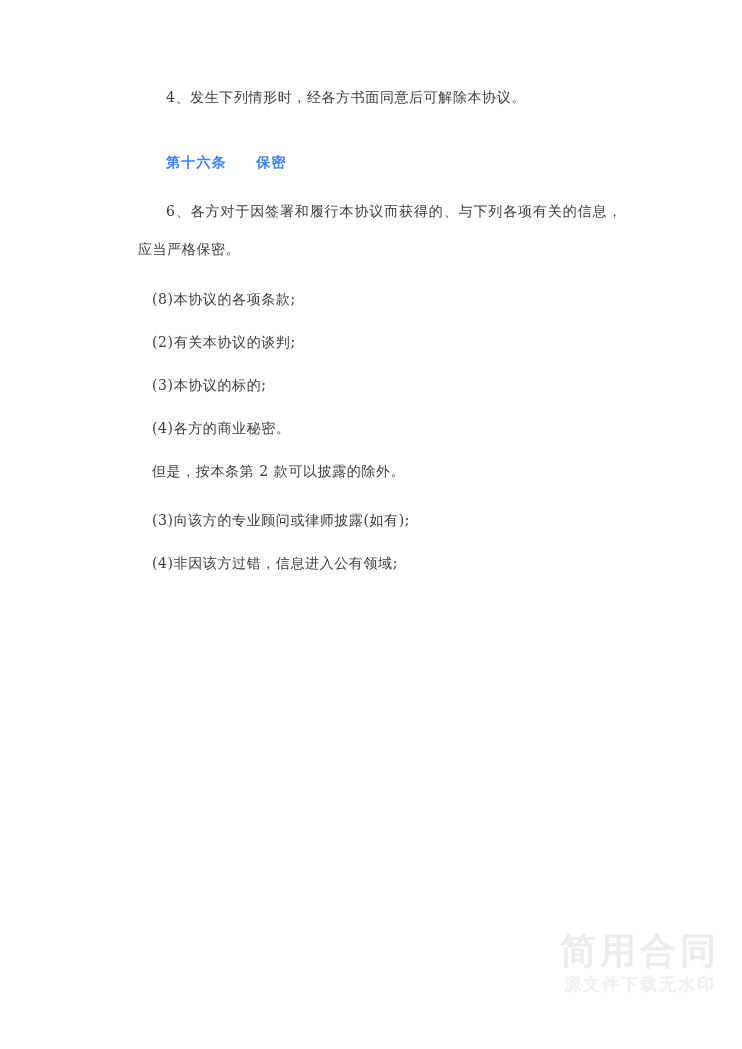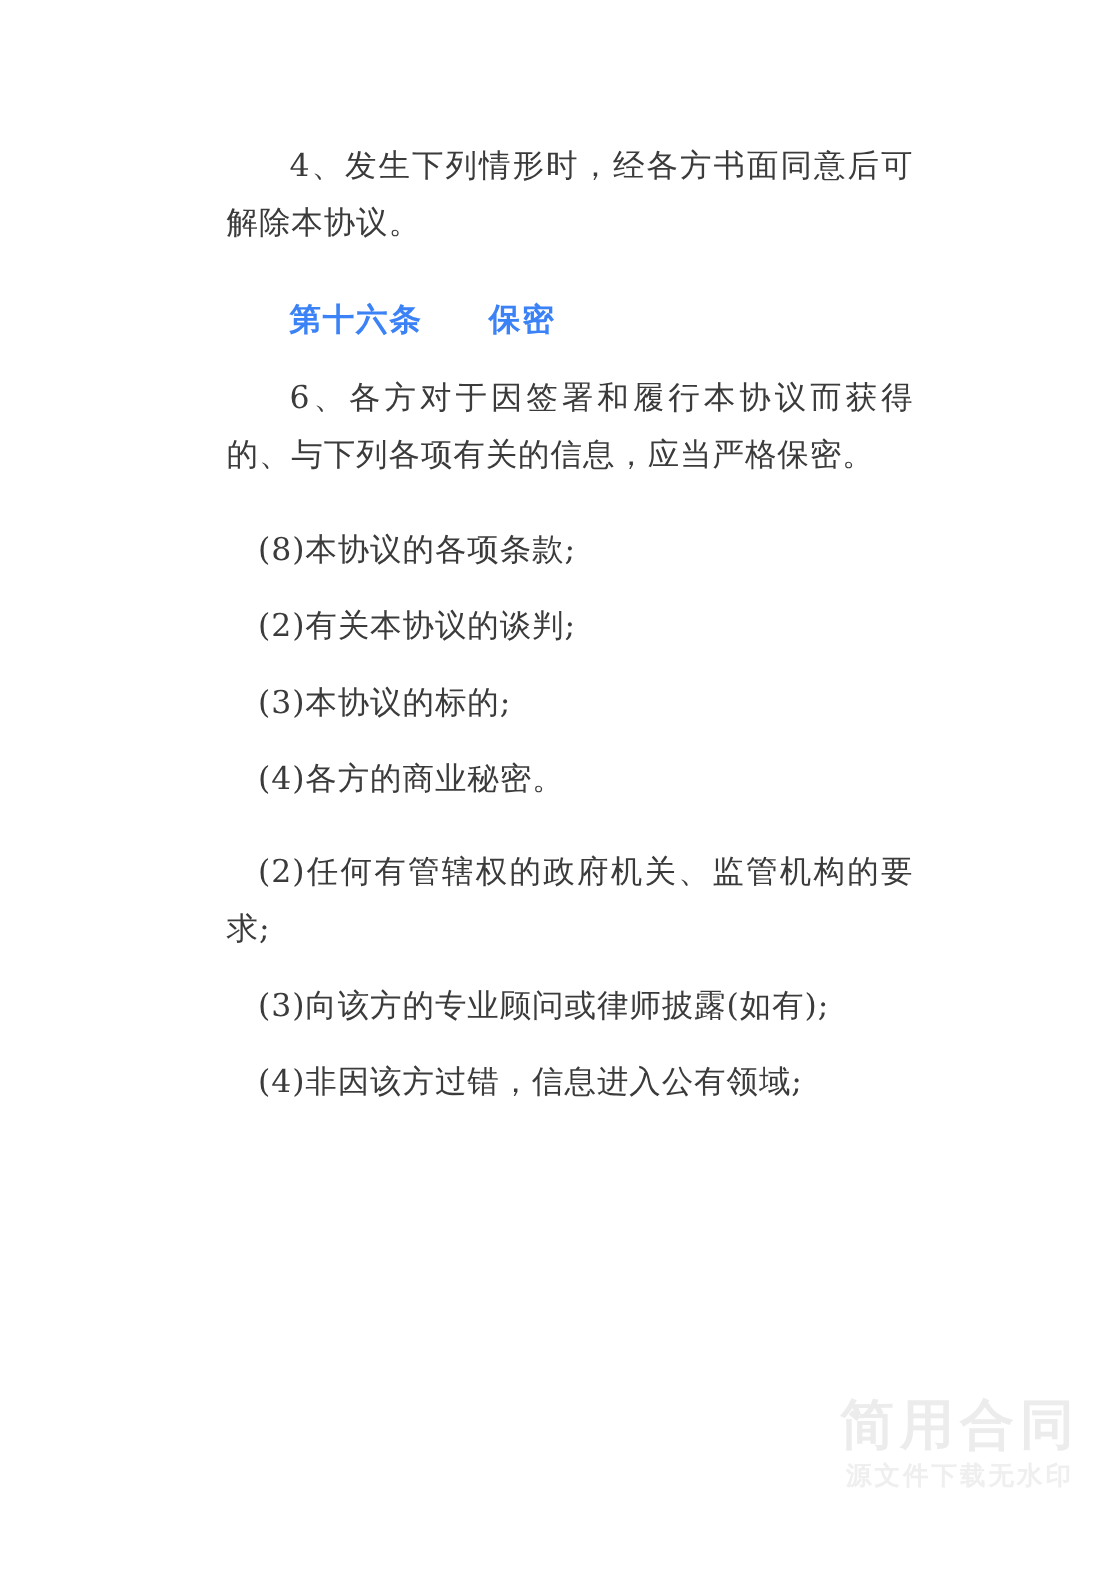--- a/index.html
+++ b/index.html
@@ -21,26 +21,26 @@
   #doc-body {
     position: absolute;
     left: 138px;
     top: 78px;
     width: 484px;
   }
 
   
   .block {
     color: #3b3b3b;
-    font-size: 21px;
+    font-size: 14px;
     line-height: 38px;
     letter-spacing: 0.6px;
     text-align: justify;
     text-justify: inter-ideograph;
-    margin: 13px;
+    margin: 0;
     white-space: pre-wrap;
   }
 
   
   .para {
     text-indent: 2em;
     margin-bottom: 6px;
   }
   .para.tight { margin-bottom: 0; }
 
@@ -111,25 +111,25 @@
 
     <p class="block para">6、各方对于因签署和履行本协议而获得的、与下列各项有关的信息，应当严格保密。</p>
 
     <div class="spacer-sm"></div>
 
     <p class="block item">(8)本协议的各项条款;</p>
     <p class="block item">(2)有关本协议的谈判;</p>
     <p class="block item">(3)本协议的标的;</p>
     <p class="block item">(4)各方的商业秘密。</p>
 
+    <p class="block item">但是，按本条第 2 款可以披露的除外。</p>
 
 
     <div class="spacer-sm"></div>
 
-    <p class="block item">(2)任何有管辖权的政府机关、监管机构的要求;</p>
     <p class="block item">(3)向该方的专业顾问或律师披露(如有);</p>
     <p class="block item">(4)非因该方过错，信息进入公有领域;</p>
 
   </div>
 
   <div id="watermark">
     <div class="wm-main">简用合同</div>
     <div class="wm-sub">源文件下载无水印</div>
   </div>
 

